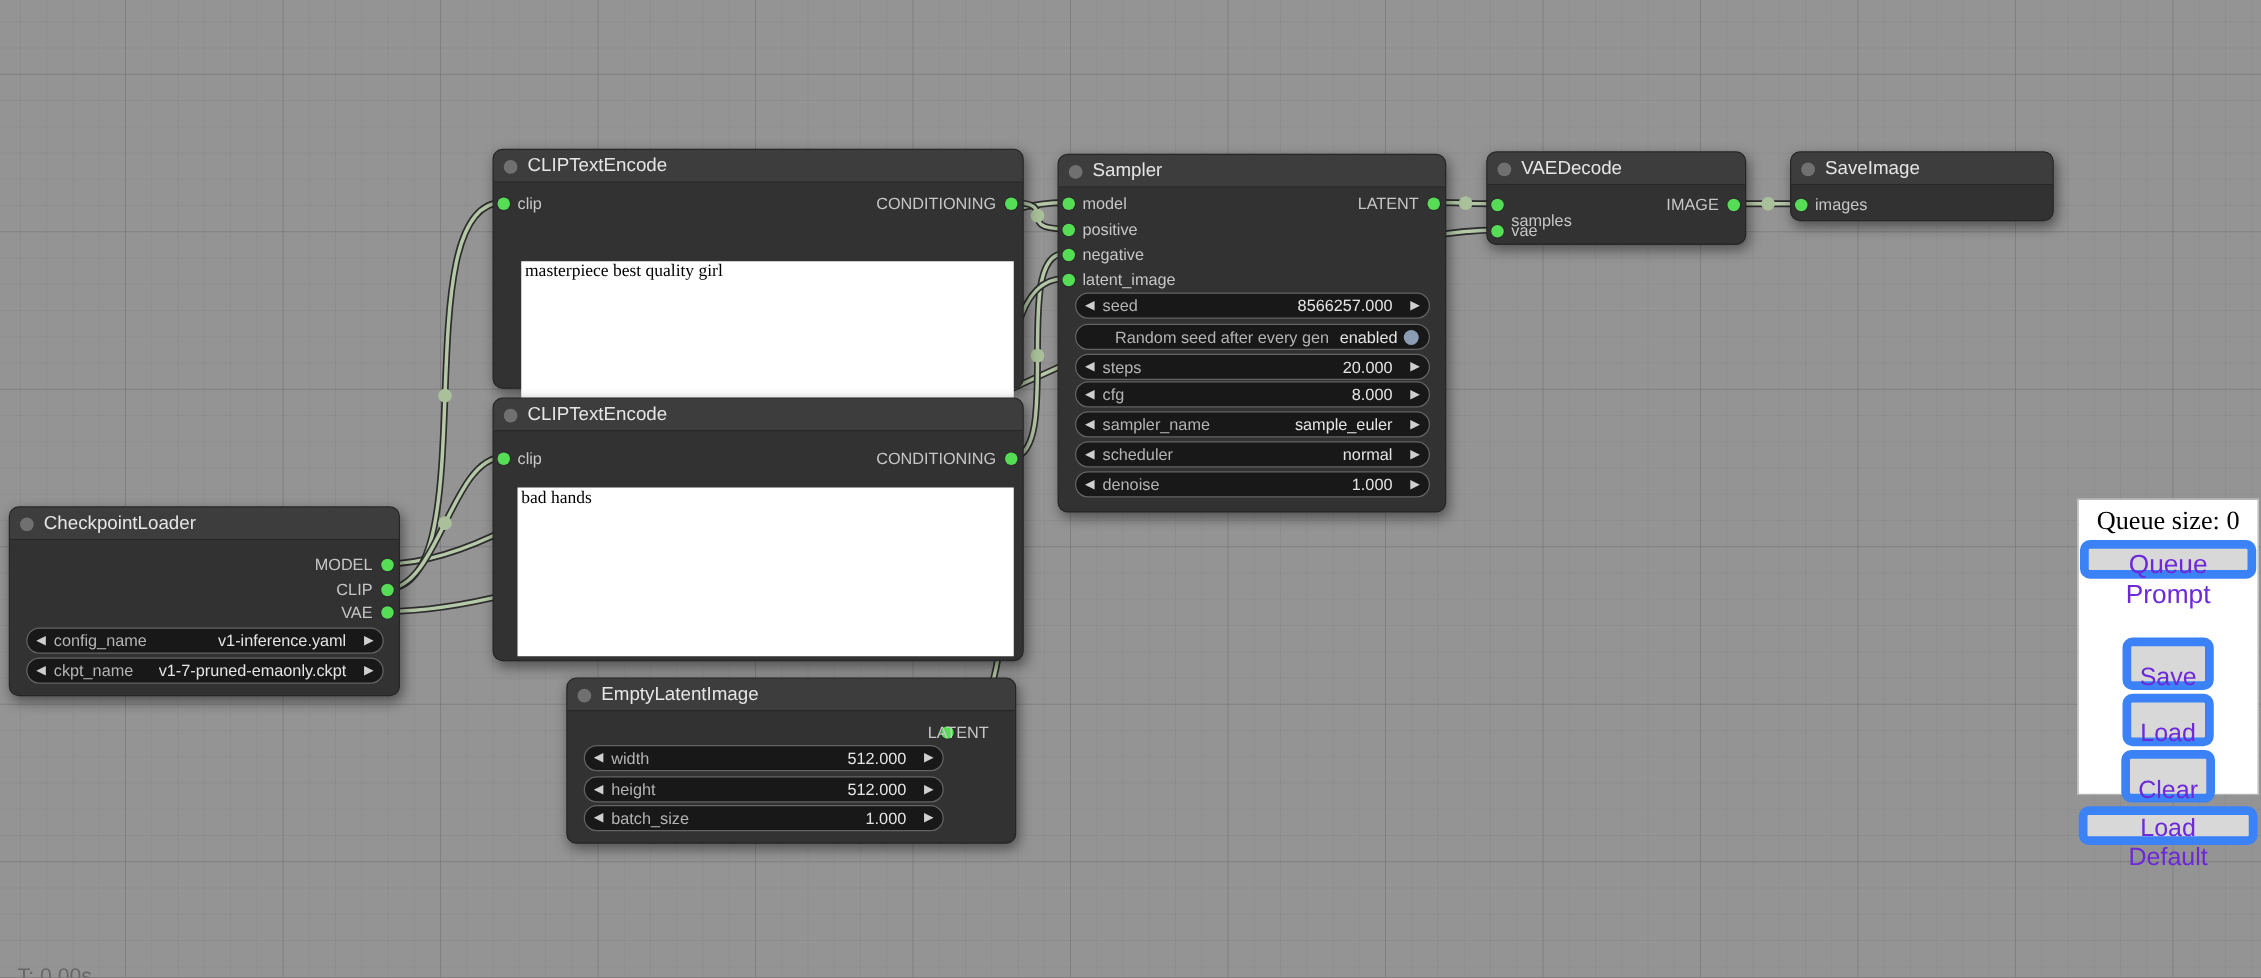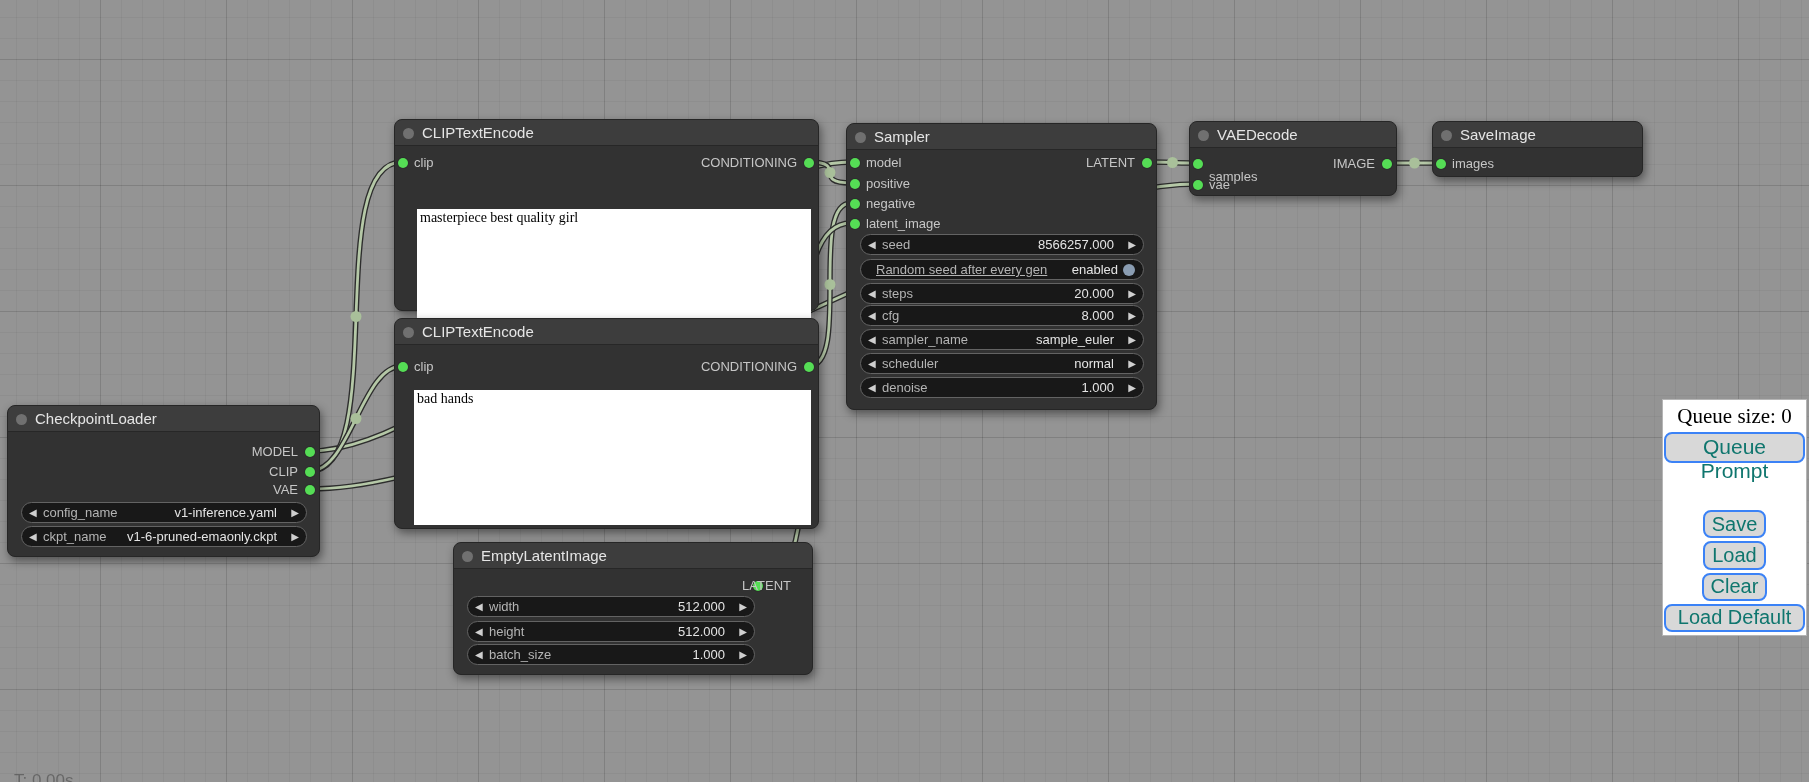--- a/index.html
+++ b/index.html
@@ -33,25 +33,25 @@
   .wspacer{flex:1 1 auto;}
   .wvalue{color:#e4e4e4;margin-right:10px;white-space:nowrap;}
   .toggle-dot{width:12px;height:12px;border-radius:50%;background:#8a9db2;flex:0 0 auto;margin-right:1px;}
   .prompt-text{position:absolute;background:#ffffff;color:#000;border:none;resize:none;outline:none;
     font-family:"Liberation Serif",serif;font-size:14px;padding:1px 3px;overflow:hidden;}
   .timer{position:absolute;left:14px;top:771px;font-size:17px;color:rgba(30,30,30,0.38);}
   
   .menu{position:absolute;left:1662px;top:399px;width:145px;height:237px;background:#ffffff;
     border:1px solid #b5b5b5;display:flex;flex-direction:column;align-items:center;}
   .queue-size{margin-top:4px;font-family:"Liberation Serif",serif;font-size:21px;color:#000;}
-  .btn{font-family:"Liberation Sans",sans-serif;background:#d8d8d8;border:2px solid #3b82f6;
-    border-radius:8px;color:#0f766e;cursor:pointer;}
+  .btn{font-family:"Liberation Sans",sans-serif;background:#d8d8d8;border:7px solid #3b82f6;
+    border-radius:8px;color:#6d28d9;cursor:pointer;}
   .btn-qp{margin-top:3px;width:calc(100% - 2px);height:31px;font-size:21px;}
   .menu-gap{height:47px;flex:0 0 auto;}
-  .btn-small{height:31px;font-size:20px;padding:0 7px;margin-bottom:3px;}
+  .btn-small{height:31px;font-size:20px;padding:14px 7px;margin-bottom:3px;}
   .btn-wide{height:31px;font-size:20px;padding:0 12px;margin-bottom:3px;}
 </style>
 </head>
 <body>
 
 <div id="app">
   <svg id="wires" width="1809" height="782">
       <path d="M 310 451 C 463.3382698480715 451, 697.6617301519285 162, 851 162" fill="none" stroke="#2d2d2d" stroke-width="5.5" stroke-linecap="round"></path>
       <path d="M 310 451 C 463.3382698480715 451, 697.6617301519285 162, 851 162" fill="none" stroke="#b5c8a7" stroke-width="2.8" stroke-linecap="round"></path>
       <path d="M 310 471 C 390.6012561936847 471, 321.3987438063153 162, 402 162" fill="none" stroke="#2d2d2d" stroke-width="5.5" stroke-linecap="round"></path>
@@ -96,21 +96,21 @@
           <div class="warrow wleft">◀</div>
           <div class="wlabel">config_name</div>
           <div class="wspacer"></div>
           <div class="wvalue">v1-inference.yaml</div>
           <div class="warrow wright">▶</div>
         </div>
         <div class="widget" style="left: 13px; top: 120px; width: 286px;">
           <div class="warrow wleft">◀</div>
           <div class="wlabel">ckpt_name</div>
           <div class="wspacer"></div>
-          <div class="wvalue">v1-6-pruned-emaonly.ckpt</div>
+          <div class="wvalue">v1-7-pruned-emaonly.ckpt</div>
           <div class="warrow wright">▶</div>
         </div>
       </div>
       <div class="node" style="left: 394px; top: 119px; width: 425px; height: 192px;">
         <div class="titlebar">
           <div class="title-dot"></div>
           <div class="title-text">CLIPTextEncode</div>
         </div>
         <div class="port-dot" style="left: 3px; top: 38px; background: rgb(85, 221, 85);"></div>
         <div class="port-label" style="left: 19px; top: 35px;">clip</div>
@@ -145,21 +145,21 @@
         <div class="port-dot" style="left: 295px; top: 34px; background: rgb(85, 221, 85);"></div>
         <div class="port-label out-label" style="right: 21px; top: 31px;">LATENT</div>
         <div class="widget" style="left: 13px; top: 110px; width: 284px;">
           <div class="warrow wleft">◀</div>
           <div class="wlabel">seed</div>
           <div class="wspacer"></div>
           <div class="wvalue">8566257.000</div>
           <div class="warrow wright">▶</div>
         </div>
         <div class="widget" style="left: 13px; top: 135px; width: 284px;">
-          <div class="wlabel" style="margin-left: 8px; text-decoration: underline;">Random seed after every gen</div>
+          <div class="wlabel" style="margin-left: 24px;">Random seed after every gen</div>
           <div class="wspacer"></div>
           <div class="wvalue" style="margin-right: 5px;">enabled</div>
           <div class="toggle-dot"></div>
         </div>
         <div class="widget" style="left: 13px; top: 159px; width: 284px;">
           <div class="warrow wleft">◀</div>
           <div class="wlabel">steps</div>
           <div class="wspacer"></div>
           <div class="wvalue">20.000</div>
           <div class="warrow wright">▶</div>

